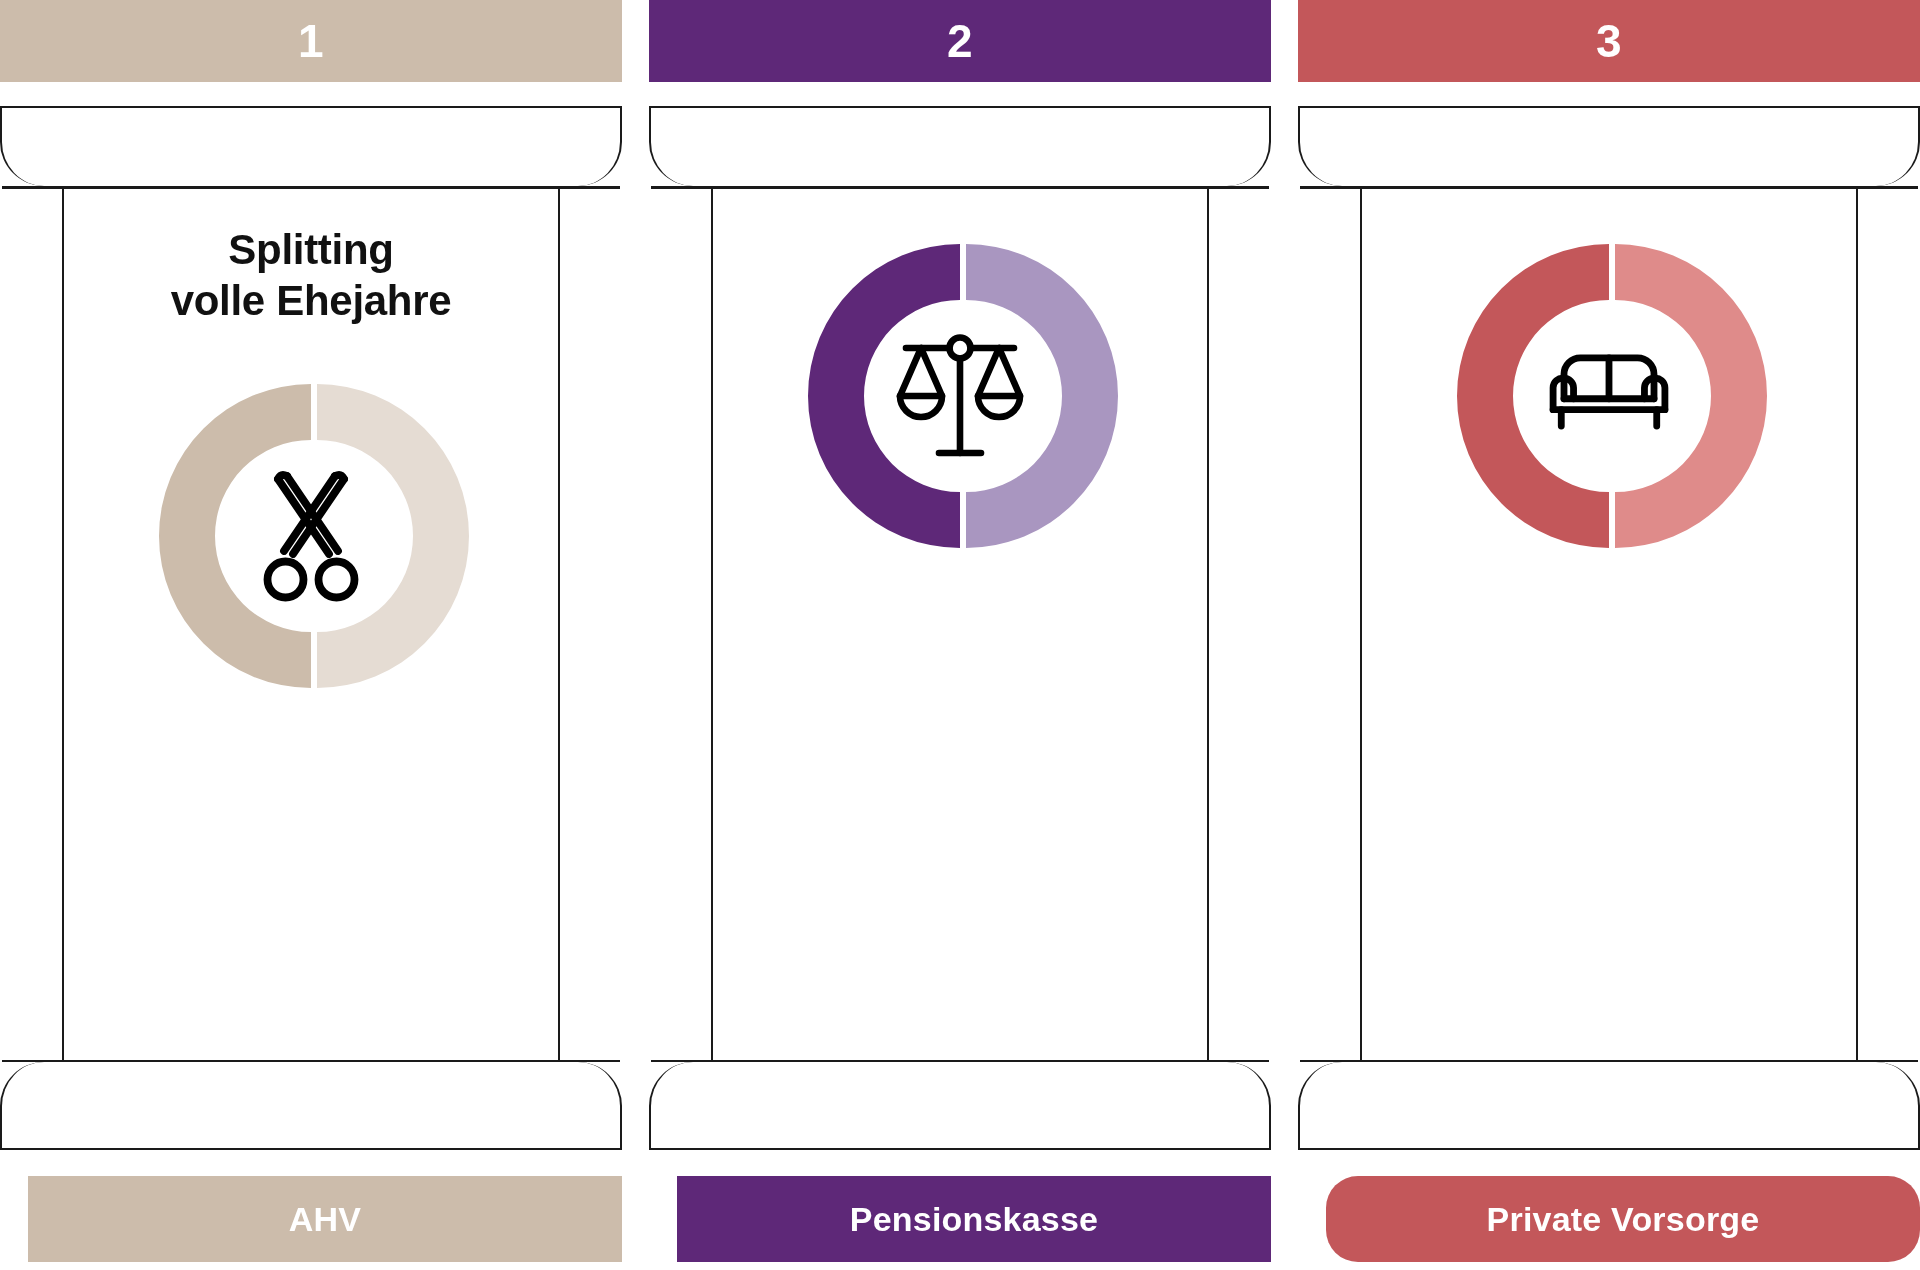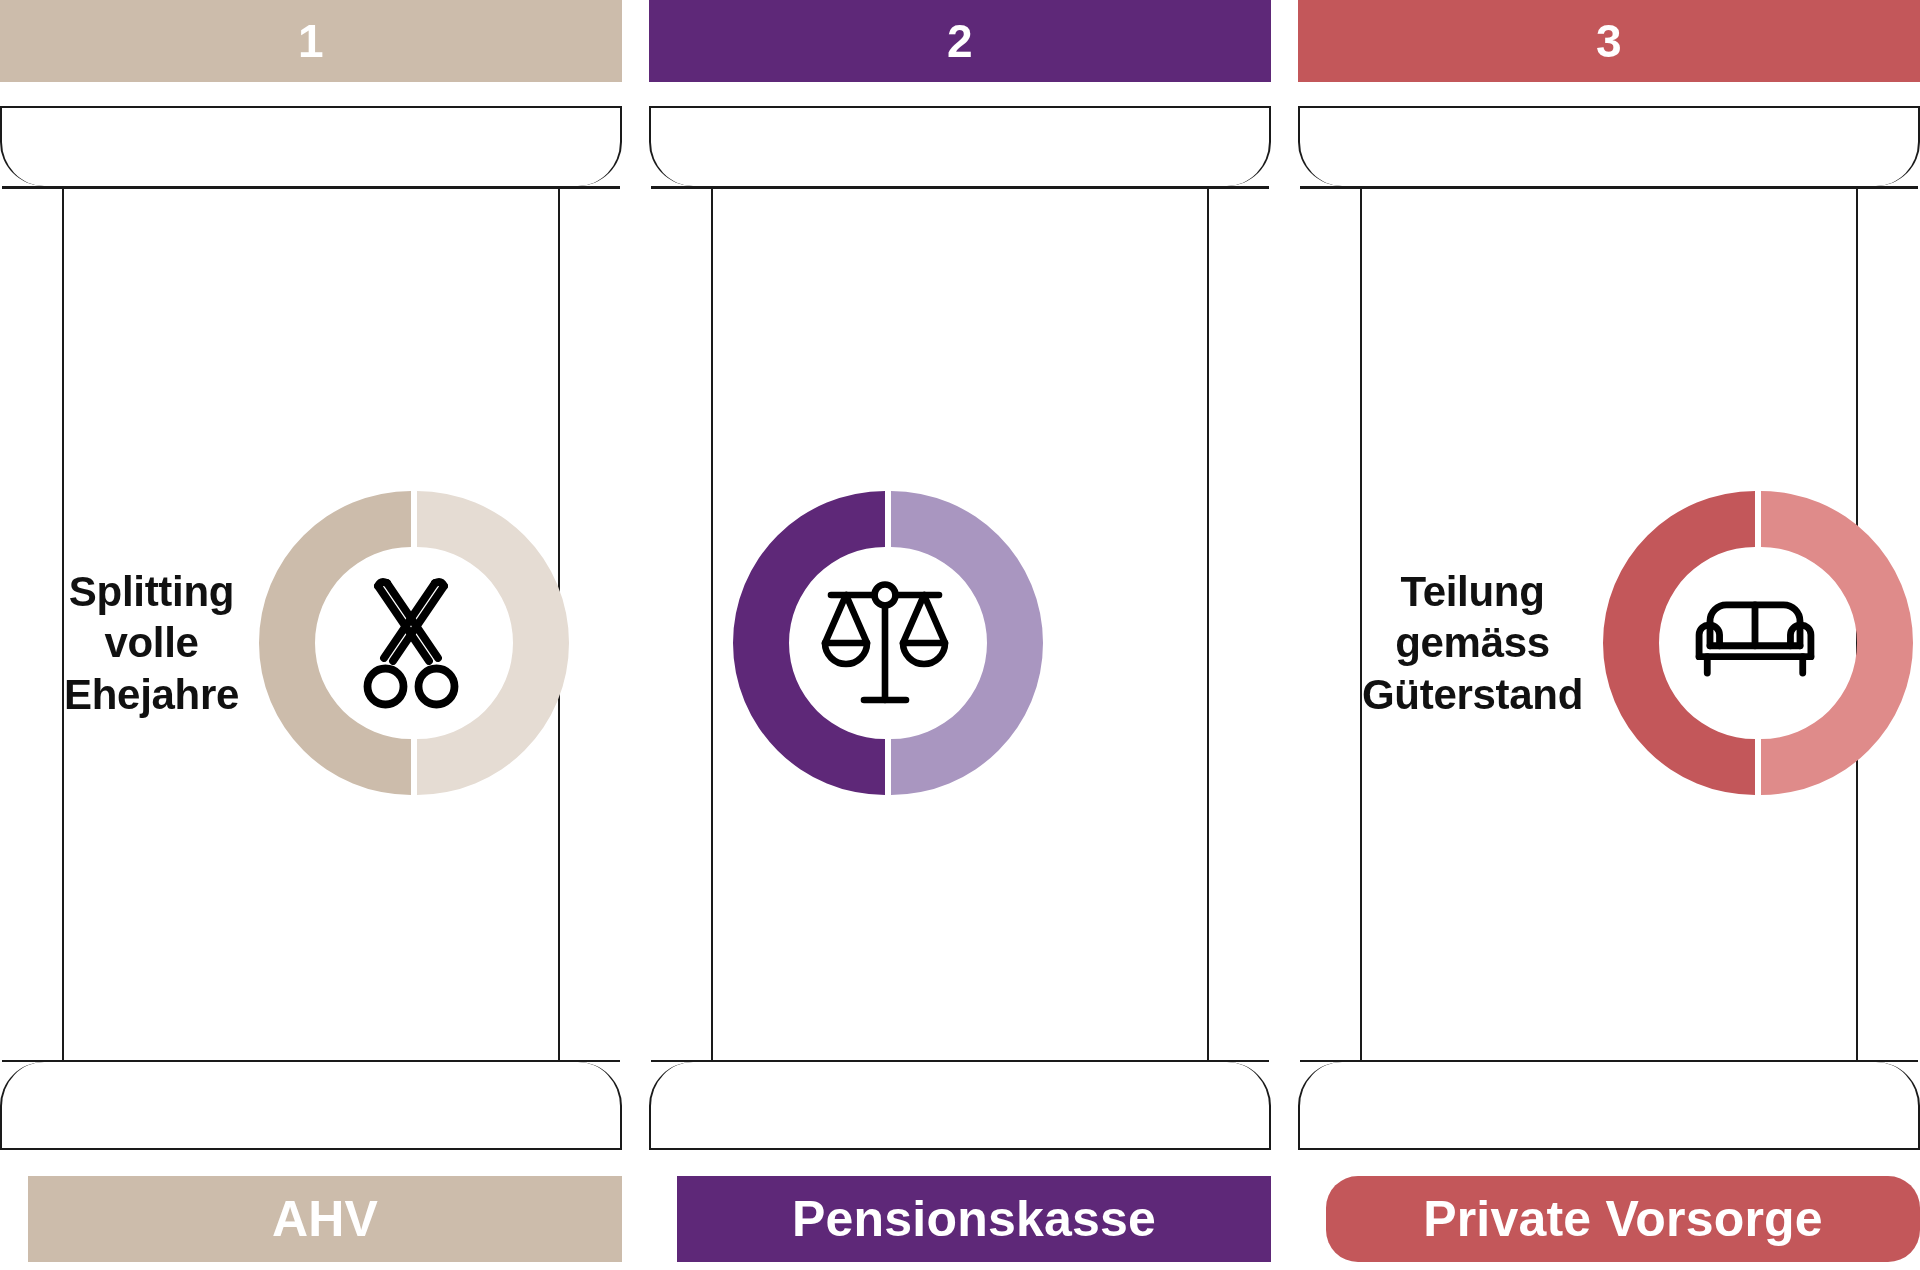--- a/index.html
+++ b/index.html
@@ -79,21 +79,21 @@
   }
 
   .shaft {
     flex: 1 1 auto;
     margin: 0 62px;
     border-left: 2.5px solid #1a1a1a;
     border-right: 2.5px solid #1a1a1a;
     background: #ffffff;
     position: relative;
     display: flex;
-    flex-direction: row;
+    flex-direction: column;
     align-items: center;
     box-sizing: border-box;
   }
 
   .base {
     flex: 0 0 88px;
     border: 2.5px solid #1a1a1a;
     border-top: none;
     border-radius: 44px 44px 0 0;
     background: #ffffff;
@@ -146,21 +146,21 @@
     display: block;
   }
 
   
   .label-band {
     flex: 0 0 86px;
     display: flex;
     align-items: center;
     justify-content: center;
     color: #ffffff;
-    font-size: 50px;
+    font-size: 34px;
     font-weight: bold;
     letter-spacing: 0.2px;
     margin-left: 28px;
   }
   .label-gap {
     flex: 0 0 26px;
   }
   .bottom-pad {
     flex: 0 0 8px;
   }
@@ -257,22 +257,20 @@
 
   <div class="column">
     <div class="number-band" style="background: rgb(195, 87, 90); color: rgb(255, 255, 255);">
       <span>3</span>
     </div>
     <div class="band-gap"></div>
 
     <div class="pillar">
       <div class="capital"></div>
       <div class="shaft">
-        <div class="headline">Teilung gemäss
-Güterstand</div>
 
         <div class="donut-wrap">
           <svg viewBox="0 0 344 344">
             <path d="M172 20 A152 152 0 0 0 172 324 L172 268 A96 96 0 0 1 172 76 Z" fill="#C3575A"></path>
             <path d="M178 20 A152 152 0 0 1 178 324 L178 268 A96 96 0 0 0 178 76 Z" fill="#DF8B8A"></path>
           </svg>
           <div class="icon-layer">
             <svg viewBox="0 0 110 80">
               <g fill="none" stroke="#000000" stroke-width="5" stroke-linecap="round" stroke-linejoin="round">
                 <path d="M22 42 L22 24 A12 12 0 0 1 34 12 L76 12 A12 12 0 0 1 88 24 L88 42"></path>

